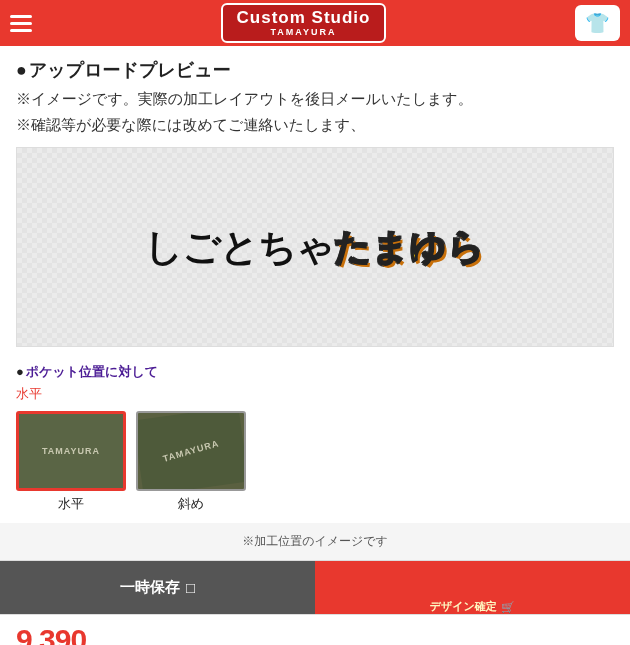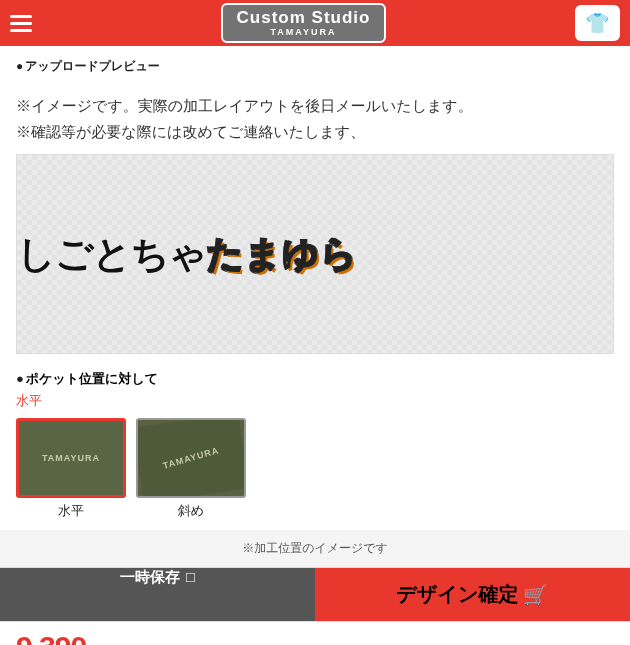--- a/index.html
+++ b/index.html
@@ -27,21 +27,21 @@
       cursor: pointer;
     }
     .header-menu-icon span {
       display: block;
       width: 22px;
       height: 3px;
       background: #fff;
       border-radius: 2px;
     }
     .header-logo {
-      background: #737373;
+      background: #b91c1c;
       border: 2px solid #fff;
       border-radius: 6px;
       padding: 4px 14px;
       text-align: center;
       color: #fff;
     }
     .header-logo-main {
       font-size: 17px;
       font-weight: 900;
       letter-spacing: 1px;
@@ -70,24 +70,24 @@
       font-size: 20px;
     }
 
     
     .main {
       padding: 12px 16px 0 16px;
       background: #fff;
     }
 
     .section-title {
-      font-size: 12px;
+      font-size: 18px;
       font-weight: 700;
       color: #222;
-      margin-bottom: 18px;
+      margin-bottom: 4px;
     }
     .section-title::before {
       content: '●';
       color: #222;
       margin-right: 2px;
     }
 
     .notice-text {
       font-size: 15px;
       color: #333;
@@ -113,21 +113,21 @@
       margin-bottom: 16px;
       position: relative;
       overflow: hidden;
     }
     .preview-inner {
       width: 100%;
       height: 195px;
       position: relative;
       display: flex;
       align-items: center;
-      justify-content: flex-start;
+      justify-content: center;
     }
     
     .fabric-bg {
       position: absolute;
       top: 0; left: 0; right: 0; bottom: 0;
       background-color: #e8e8e8;
       background-image:
         linear-gradient(45deg, #d8d8d8 25%, transparent 25%),
         linear-gradient(-45deg, #d8d8d8 25%, transparent 25%),
         linear-gradient(45deg, transparent 75%, #d8d8d8 75%),
@@ -165,21 +165,21 @@
         -1px 2px 0 #333;
     }
 
     
     .pocket-section {
       margin-bottom: 10px;
     }
     .pocket-section-label {
       font-size: 13px;
       font-weight: 700;
-      color: #000000;
+      color: #4c1d95;
       margin-bottom: 4px;
     }
     .pocket-section-label::before {
       content: '●';
       color: #222;
       margin-right: 2px;
     }
     .pocket-sublabel {
       font-size: 13px;
       color: #e8382e;
@@ -261,34 +261,34 @@
     }
     .btn-save {
       flex: 1;
       background: #555;
       color: #fff;
       font-size: 15px;
       font-weight: 600;
       border: none;
       cursor: pointer;
       display: flex;
-      align-items: flex-start;
+      align-items: center;
       justify-content: center;
       gap: 6px;
     }
     .btn-confirm {
       flex: 1;
       background: #e8382e;
-      color: #000000;
-      font-size: 20px;
+      color: #fef9c3;
+      font-size: 11px;
       font-weight: 700;
       border: none;
       cursor: pointer;
       display: flex;
-      align-items: center;
+      align-items: flex-end;
       justify-content: center;
       gap: 5px;
     }
 
     
     .price-bar {
       background: #fff;
       border-top: 1px solid #ddd;
       padding: 8px 16px;
       display: flex;

